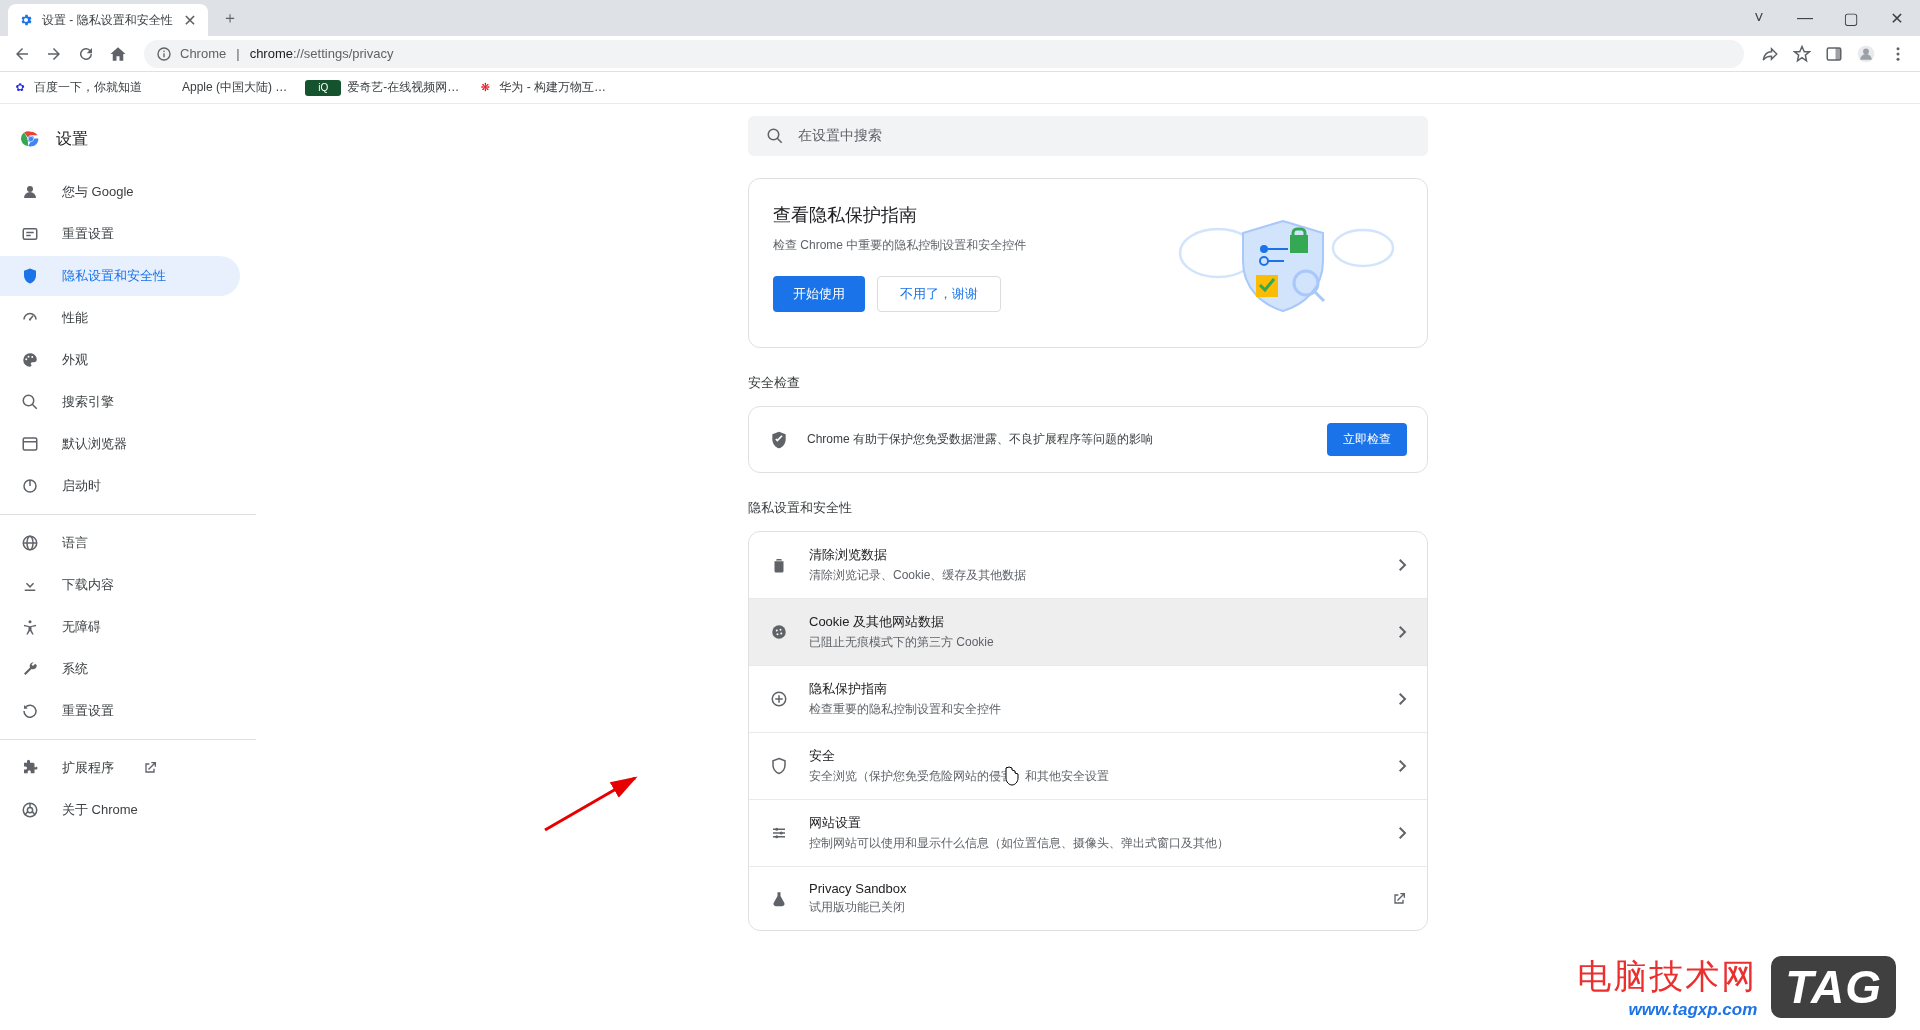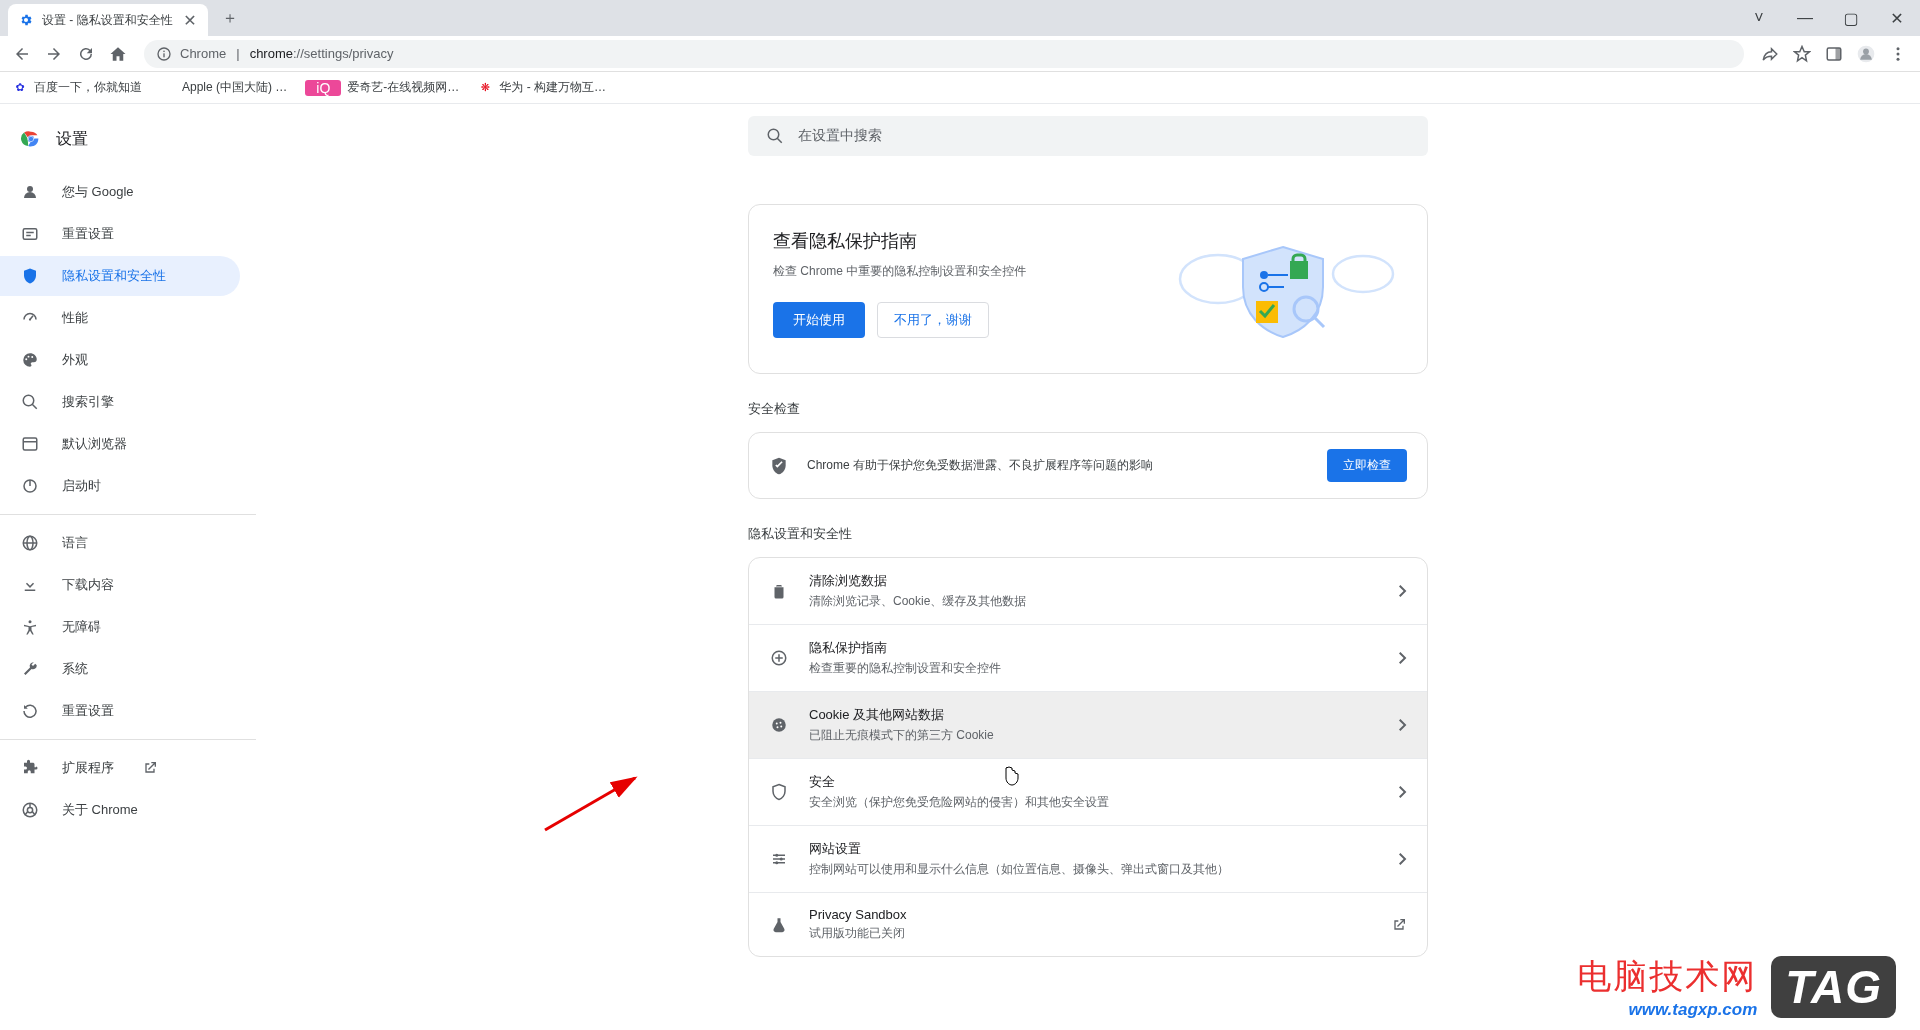--- a/index.html
+++ b/index.html
@@ -32,33 +32,33 @@
 .sidebar { width: 256px; padding: 8px 0; }
 .brand { display: flex; align-items: center; gap: 14px; padding: 16px 20px 20px; }
 .brand-title { font-size: 16px; color: #202124; }
 .side-item { height: 40px; display: flex; align-items: center; gap: 22px; padding: 0 20px; margin: 2px 16px 2px 0; border-radius: 0 20px 20px 0; font-size: 13px; color: #3c4043; cursor: pointer; }
 .side-item.active { background: #e8f0fe; color: #1a73e8; }
 .side-item.active .sicon { color: #1a73e8; }
 .sicon { width: 20px; height: 20px; color: #5f6368; display: flex; align-items: center; justify-content: center; }
 .side-divider { height: 1px; background: #e0e0e0; margin: 8px 0; }
 
 
-.main { flex: 1; display: flex; flex-direction: column; padding: 0; gap: 26px; }
+.main { flex: 1; display: flex; flex-direction: column; padding: 0; }
 .searchwrap { padding: 12px 0 22px; }
 .searchbox { width: 680px; margin: 0 auto; height: 40px; background: #f1f3f4; border-radius: 6px; display: flex; align-items: center; padding: 0 18px; gap: 14px; color: #5f6368; font-size: 14px; }
 .content { width: 680px; margin: 0 auto; }
 
 .card { border: 1px solid #e0e0e0; border-radius: 12px; background: #fff; }
 .guide-card { padding: 24px; display: flex; position: relative; min-height: 158px; }
 .guide-left { flex: 1; }
 .guide-title { font-size: 18px; color: #202124; margin-bottom: 10px; }
 .guide-sub { font-size: 12px; color: #5f6368; margin-bottom: 22px; }
 .btnrow { display: flex; gap: 12px; }
 .btn-primary { background: #1a73e8; color: #fff; border: none; border-radius: 4px; padding: 8px 20px; font-size: 13px; cursor: pointer; }
-.btn-outline { background: #fff; color: #1a73e8; border: 1px solid #dadce0; border-radius: 4px; padding: 8px 16px; font-size: 13px; cursor: pointer; }
+.btn-outline { background: #fff; color: #1a73e8; border: 1px solid #dadce0; border-radius: 4px; padding: 8px 22px; font-size: 13px; cursor: pointer; }
 .guide-illust { width: 240px; display:flex; align-items:center; justify-content:center; }
 
 .section-label { font-size: 13px; color: #3c4043; margin: 26px 0 14px; font-weight: 500; }
 
 .check-card { padding: 16px 20px; display: flex; align-items: center; gap: 18px; }
 .check-text { flex: 1; font-size: 12px; color: #3c4043; }
 .btn-blue-small { background: #1a73e8; color: #fff; border: none; border-radius: 4px; padding: 8px 16px; font-size: 12px; cursor: pointer; }
 
 .list-card .row { display: flex; align-items: center; padding: 14px 20px; gap: 20px; border-top: 1px solid #e8eaed; cursor: pointer; position: relative; }
 .list-card .row:first-child { border-top: none; }
@@ -172,21 +172,21 @@
 <div class="bookmarks">
   <div class="bm">
       <span class="bm-icon" style="color:#2932e1">✿</span>
       <span>百度一下，你就知道</span>
     </div>
   <div class="bm">
       <span class="bm-icon" style="color:#555"></span>
       <span>Apple (中国大陆) …</span>
     </div>
   <div class="bm">
-      <span class="bm-icon" style="background:#ec4899;color:#fff;font-size:14px;padding:1px 18px">iQ</span>
+      <span class="bm-icon" style="background:#14532d;color:#fff;font-size:10px;padding:1px 18px">iQ</span>
       <span>爱奇艺-在线视频网…</span>
     </div>
   <div class="bm">
       <span class="bm-icon" style="color:#e60012">❋</span>
       <span>华为 - 构建万物互…</span>
     </div>
 </div>
 
 <div class="settings">
   <div class="sidebar">
@@ -417,51 +417,51 @@
             <div class="row-body">
               <div class="row-title">清除浏览数据</div>
               <div class="row-sub">清除浏览记录、Cookie、缓存及其他数据</div>
             </div>
             <span class="row-arrow">
               <svg width="8" height="12" viewBox="0 0 8 12">
                 <path fill="currentColor" d="M0 1.4L1.4 0 7.4 6l-6 6L0 10.6 4.6 6z"></path>
               </svg>
             </span>
           </div>
-          <div class="row">
-            <span class="row-icon">
-              <svg width="18" height="18" viewBox="0 0 24 24">
-                <circle cx="12" cy="12" r="9" fill="none" stroke="currentColor" stroke-width="2"></circle>
-                <line x1="12" y1="7" x2="12" y2="17" stroke="currentColor" stroke-width="2"></line>
-                <line x1="7" y1="12" x2="17" y2="12" stroke="currentColor" stroke-width="2"></line>
-              </svg>
-            </span>
-            <div class="row-body">
-              <div class="row-title">隐私保护指南</div>
-              <div class="row-sub">检查重要的隐私控制设置和安全控件</div>
-            </div>
-            <span class="row-arrow">
-              <svg width="8" height="12" viewBox="0 0 8 12">
-                <path fill="currentColor" d="M0 1.4L1.4 0 7.4 6l-6 6L0 10.6 4.6 6z"></path>
-              </svg>
-            </span>
-          </div>
           <div class="row hover">
             <span class="row-icon">
               <svg width="18" height="18" viewBox="0 0 24 24">
                 <circle cx="12" cy="12" r="9" fill="currentColor"></circle>
                 <circle cx="9" cy="10" r="1.3" fill="#fff"></circle>
                 <circle cx="14" cy="9" r="1.3" fill="#fff"></circle>
                 <circle cx="10" cy="15" r="1.3" fill="#fff"></circle>
                 <circle cx="15" cy="14" r="1.3" fill="#fff"></circle>
               </svg>
             </span>
             <div class="row-body">
               <div class="row-title">Cookie 及其他网站数据</div>
               <div class="row-sub">已阻止无痕模式下的第三方 Cookie</div>
+            </div>
+            <span class="row-arrow">
+              <svg width="8" height="12" viewBox="0 0 8 12">
+                <path fill="currentColor" d="M0 1.4L1.4 0 7.4 6l-6 6L0 10.6 4.6 6z"></path>
+              </svg>
+            </span>
+          </div>
+          <div class="row">
+            <span class="row-icon">
+              <svg width="18" height="18" viewBox="0 0 24 24">
+                <circle cx="12" cy="12" r="9" fill="none" stroke="currentColor" stroke-width="2"></circle>
+                <line x1="12" y1="7" x2="12" y2="17" stroke="currentColor" stroke-width="2"></line>
+                <line x1="7" y1="12" x2="17" y2="12" stroke="currentColor" stroke-width="2"></line>
+              </svg>
+            </span>
+            <div class="row-body">
+              <div class="row-title">隐私保护指南</div>
+              <div class="row-sub">检查重要的隐私控制设置和安全控件</div>
             </div>
             <span class="row-arrow">
               <svg width="8" height="12" viewBox="0 0 8 12">
                 <path fill="currentColor" d="M0 1.4L1.4 0 7.4 6l-6 6L0 10.6 4.6 6z"></path>
               </svg>
             </span>
           </div>
           <div class="row">
             <span class="row-icon">
               <svg width="18" height="18" viewBox="0 0 24 24">

